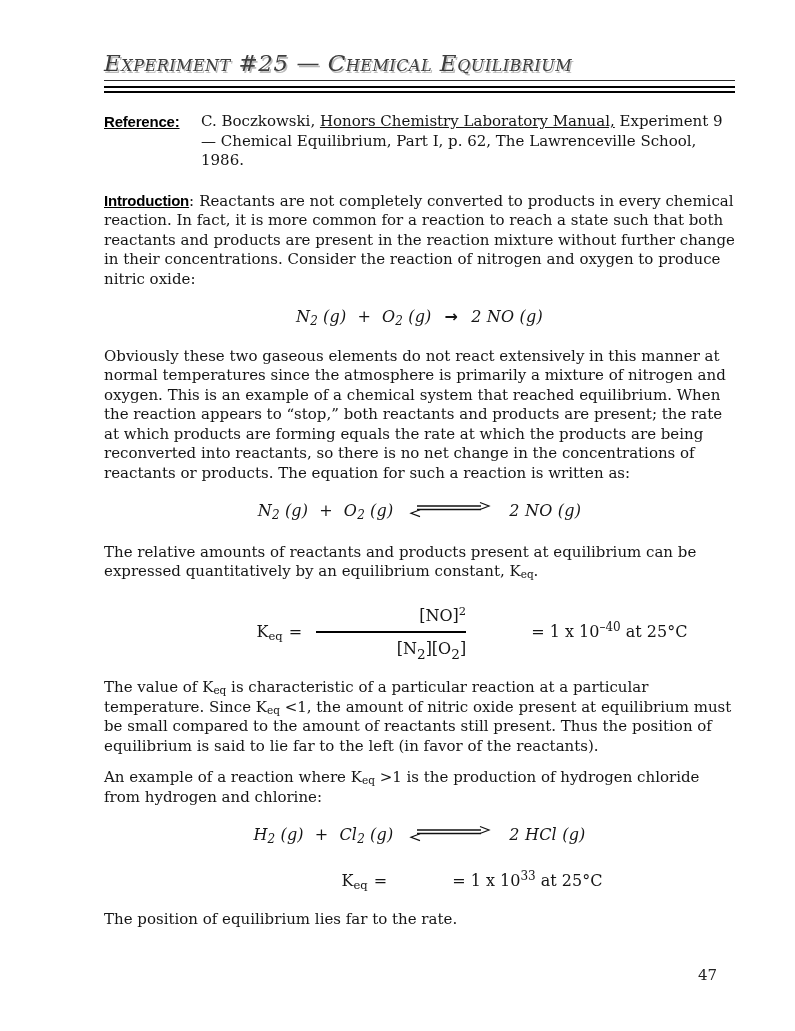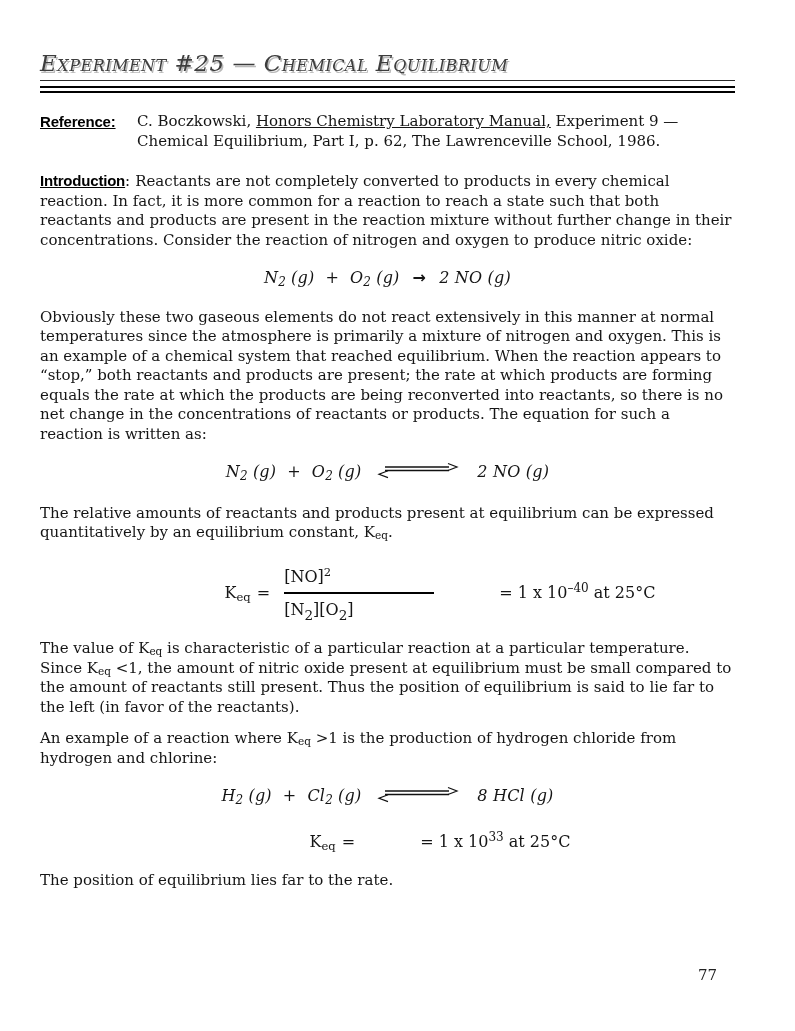--- a/index.html
+++ b/index.html
@@ -1,21 +1,21 @@
 <!DOCTYPE html>
 <html><head>
 <meta charset="utf-8">
 <style>
   html, body { margin: 0; padding: 0; background: #ffffff; }
   .page {
     position: relative;
     width: 795px;
     height: 1031px;
     box-sizing: border-box;
-    padding: 50px 60px 0 40px;
+    padding: 50px 60px 0 104px;
     background: #ffffff;
     font-family: "DejaVu Serif", "Liberation Serif", serif;
     font-size: 15px;
     line-height: 19.5px;
     color: #151515;
     overflow: hidden;
     border-radius: 32px;
   }
   
   .title {
@@ -81,21 +81,21 @@
     padding-left: 105px;
     margin-top: 24px;
     font-size: 16px;
     white-space: nowrap;
   }
   .formula sub.k-sub { font-size: 0.72em; vertical-align: -0.25em; }
   .f-equals { margin-left: 6px; }
   .fraction {
     display: inline-flex;
     flex-direction: column;
-    align-items: flex-start;
+    align-items: flex-end;
     width: 150px;
     margin-left: 14px;
     text-align: center;
   }
   .frac-num sup { font-size: 0.72em; vertical-align: 0.55em; line-height: 0; }
   .frac-bar { width: 100%; height: 1.5px; background: #000; margin: 6px 0; }
   .frac-den sub { font-size: 0.85em; vertical-align: -0.4em; line-height: 0; }
   .f-result { margin-left: 65px; }
   .f-result sup { font-size: 0.75em; vertical-align: 0.5em; line-height: 0; }
   
@@ -155,25 +155,25 @@
   <p class="para"><span>The value of K</span><sub class="k-sub">eq</sub><span> is characteristic of a particular reaction at a particular temperature.  Since K</span><sub class="k-sub">eq</sub><span> &lt;1, the amount of nitric oxide present at equilibrium must be small compared to the amount of reactants still present.  Thus the position of equilibrium is said to lie far to the left (in favor of the reactants).</span></p>
 
   <p class="para tight"><span>An example of a reaction where K</span><sub class="k-sub">eq</sub><span> &gt;1 is the production of hydrogen chloride from hydrogen and chlorine:</span></p>
 
   <div class="equation">
     <span>H</span><sub>2</sub><span class="eq-state">(g)</span><span class="eq-plus">+</span><span>Cl</span><sub>2</sub><span class="eq-state">(g)</span><span class="eq-arrow-svg"><svg width="88" height="17" viewBox="0 0 88 17">
           <line x1="10" y1="5" x2="74" y2="5" stroke="#111" stroke-width="1.3"></line>
           <line x1="10" y1="8.5" x2="74" y2="8.5" stroke="#111" stroke-width="1.3"></line>
           <polyline points="73,1.5 82,5 73,8.5" fill="none" stroke="#111" stroke-width="1.2"></polyline>
           <polyline points="13,8.8 4,12.2 13,15.6" fill="none" stroke="#111" stroke-width="1.2"></polyline>
-        </svg></span><span>8 HCl (g)</span>
+        </svg></span><span>2 HCl (g)</span>
   </div>
 
   <div class="formula">
     <span class="f-lhs"><span>K</span><sub class="k-sub">eq</sub><span class="f-equals">=</span></span>
     <span class="f-result"><span>= 1 x 10</span><sup>33</sup><span> at 25°C</span></span>
   </div>
 
   <p class="para">The position of equilibrium lies far to the rate.</p>
 
-  <div class="page-number">77</div>
+  <div class="page-number">47</div>
 
 </div>
 
 </body></html>

